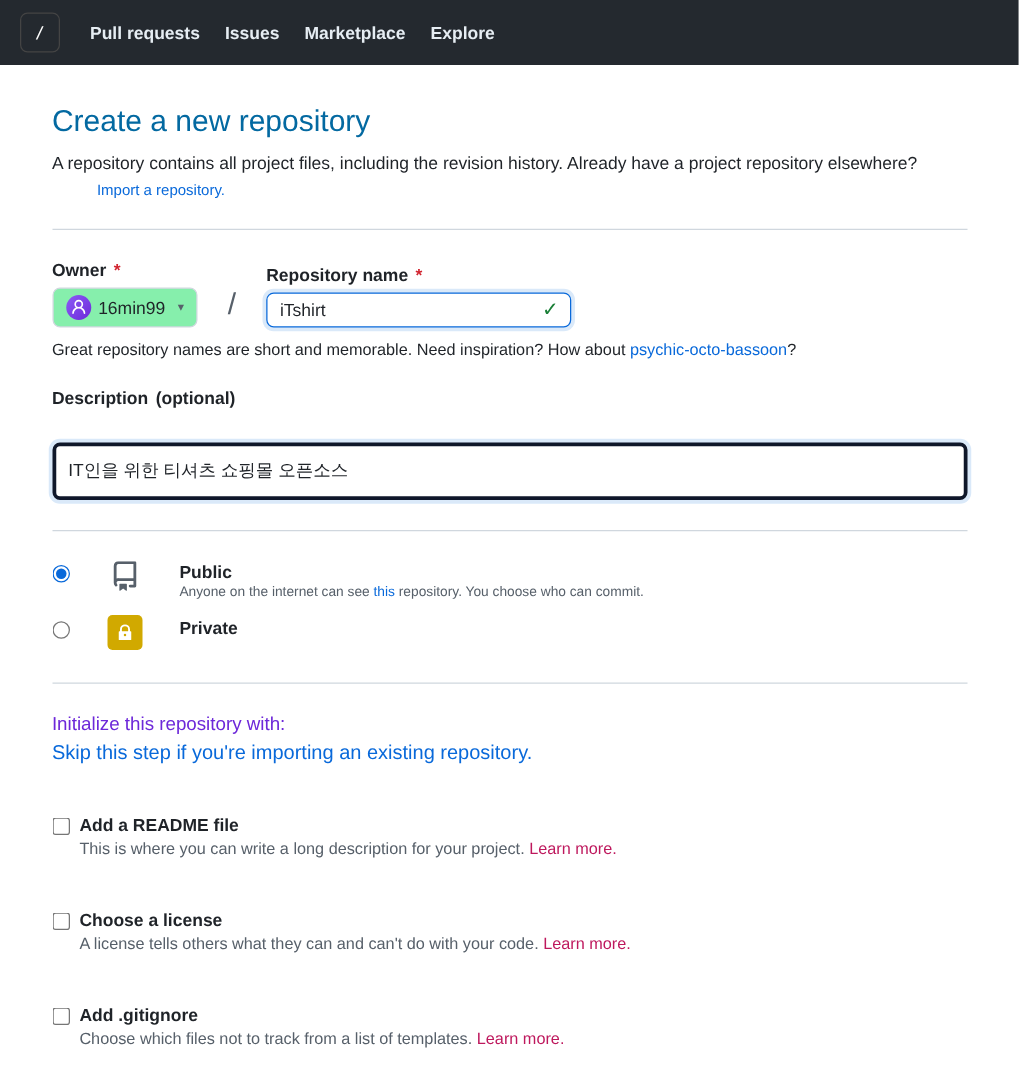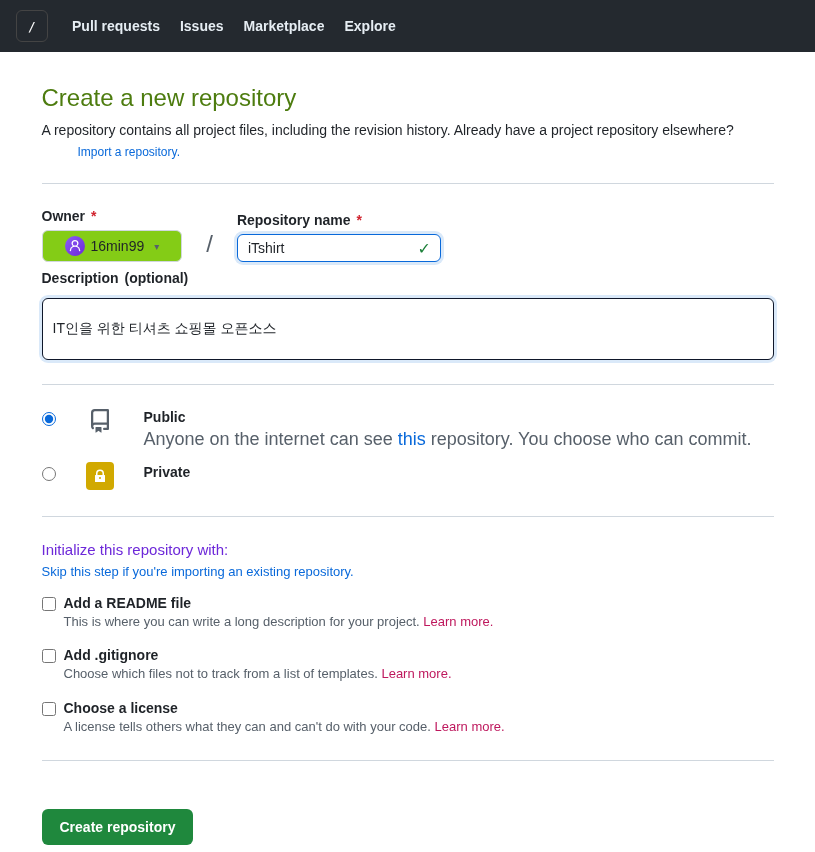--- a/index.html
+++ b/index.html
@@ -49,21 +49,21 @@
     
     .main {
       max-width: 780px;
       margin: 0 auto;
       padding: 32px 24px 60px;
     }
 
     .page-title {
       font-size: 24px;
       font-weight: 400;
-      color: #4d7c0f;
+      color: #0369a1;
       margin-bottom: 8px;
     }
 
     .page-subtitle {
       font-size: 14px;
       color: #1f2328;
       line-height: 1.5;
       margin-bottom: 4px;
     }
     .page-subtitle a, .import-link {
@@ -107,22 +107,22 @@
       color: #d1242f;
       margin-left: 2px;
     }
 
     .owner-select {
       display: flex;
       align-items: center;
       gap: 6px;
       border: 1px solid #d0d7de;
       border-radius: 6px;
-      padding: 5px 22px;
-      background: #84cc16;
+      padding: 5px 10px;
+      background: #86efac;
       cursor: pointer;
       font-size: 14px;
       font-weight: 500;
     }
     .owner-avatar {
       width: 20px;
       height: 20px;
       border-radius: 50%;
       background: linear-gradient(135deg, #8b5cf6, #6d28d9);
       display: flex;
@@ -148,21 +148,21 @@
     .repo-name-wrapper {
       position: relative;
       display: flex;
       align-items: center;
     }
     .repo-name-input {
       border: 1px solid #0969da;
       border-radius: 6px;
       padding: 5px 30px 5px 10px;
       font-size: 14px;
-      width: 204px;
+      width: 244px;
       outline: none;
       box-shadow: 0 0 0 3px rgba(9,105,218,0.15);
       background: #ffffff;
       color: #1f2328;
     }
     .checkmark-icon {
       position: absolute;
       right: 10px;
       color: #1a7f37;
       font-size: 16px;
@@ -173,27 +173,27 @@
       color: #1f2328;
       margin-bottom: 20px;
       line-height: 1.5;
     }
     .hint-text a { color: #0969da; text-decoration: none; }
 
     .description-label {
       display: flex;
       align-items: flex-end;
       gap: 6px;
-      margin-bottom: 6px;
+      margin-bottom: 22px;
     }
     .description-input {
       width: 100%;
-      border: 1px solid #0f172a;
-      border-radius: 6px;
-      padding: 22px 10px;
+      border: 3px solid #0f172a;
+      border-radius: 6px;
+      padding: 12px 10px;
       font-size: 14px;
       color: #1f2328;
       outline: none;
       box-shadow: 0 0 0 3px rgba(9,105,218,0.15);
       background: #ffffff;
     }
 
     .section-divider {
       border: none;
       border-top: 1px solid #d0d7de;
@@ -241,53 +241,54 @@
       display: flex;
       flex-direction: column;
       gap: 2px;
     }
     .radio-title {
       font-size: 14px;
       font-weight: 600;
       color: #1f2328;
     }
     .radio-desc {
-      font-size: 18px;
+      font-size: 11px;
       color: #57606a;
       line-height: 1.4;
     }
     .radio-desc a { color: #0969da; text-decoration: none; }
 
     
     .init-section {
       margin-top: 8px;
     }
     .init-title {
       font-size: 15px;
       font-weight: 400;
       color: #6d28d9;
       margin-bottom: 6px;
     }
     .init-skip {
-      font-size: 13px;
+      font-size: 16px;
       color: #0969da;
       text-decoration: none;
       display: block;
       margin-bottom: 16px;
     }
 
     .checkbox-group {
       display: flex;
       flex-direction: column;
       gap: 16px;
     }
     .checkbox-option {
       display: flex;
       align-items: flex-start;
       gap: 8px;
+      margin-top: 24px;
     }
     .checkbox-option input[type="checkbox"] {
       margin-top: 2px;
       width: 14px;
       height: 14px;
       cursor: pointer;
       accent-color: #0969da;
     }
     .checkbox-text-group {
       display: flex;
@@ -377,20 +378,23 @@
         <span class="required">*</span>
       </label>
       <div class="repo-name-wrapper">
         <input type="text" class="repo-name-input" value="iTshirt" style="">
         <span class="checkmark-icon">✓</span>
       </div>
     </div>
   </div>
 
   
+  <p class="hint-text">
+    <span>Great repository names are short and memorable. Need inspiration? How about </span><a href="#">psychic-octo-bassoon</a><span>?</span>
+  </p>
 
   
   <div class="form-group" style="margin-bottom: 20px;">
     <div class="description-label">
       <label class="form-label" style="font-weight:600;">Description</label>
       <span class="form-label optional">(optional)</span>
     </div>
     <input type="text" class="description-input" value="IT인을 위한 티셔츠 쇼핑몰 오픈소스" style="">
   </div>
 
@@ -442,38 +446,38 @@
         <input type="checkbox" id="readme" style="">
         <div class="checkbox-text-group">
           <label for="readme" class="checkbox-title">Add a README file</label>
           <span class="checkbox-desc">
             <span>This is where you can write a long description for your project. </span><a href="#">Learn more.</a>
           </span>
         </div>
       </div>
 
       <div class="checkbox-option">
+        <input type="checkbox" id="license" style="">
+        <div class="checkbox-text-group">
+          <label for="license" class="checkbox-title">Choose a license</label>
+          <span class="checkbox-desc">
+            <span>A license tells others what they can and can't do with your code. </span><a href="#">Learn more.</a>
+          </span>
+        </div>
+      </div>
+
+      <div class="checkbox-option">
         <input type="checkbox" id="gitignore" style="">
         <div class="checkbox-text-group">
           <label for="gitignore" class="checkbox-title">Add .gitignore</label>
           <span class="checkbox-desc">
             <span>Choose which files not to track from a list of templates. </span><a href="#">Learn more.</a>
           </span>
         </div>
       </div>
-
-      <div class="checkbox-option">
-        <input type="checkbox" id="license" style="">
-        <div class="checkbox-text-group">
-          <label for="license" class="checkbox-title">Choose a license</label>
-          <span class="checkbox-desc">
-            <span>A license tells others what they can and can't do with your code. </span><a href="#">Learn more.</a>
-          </span>
-        </div>
-      </div>
     </div>
   </div>
 
   <hr class="section-divider">
 
   <button class="create-btn">Create repository</button>
 
 </main>
 
 </body></html>

